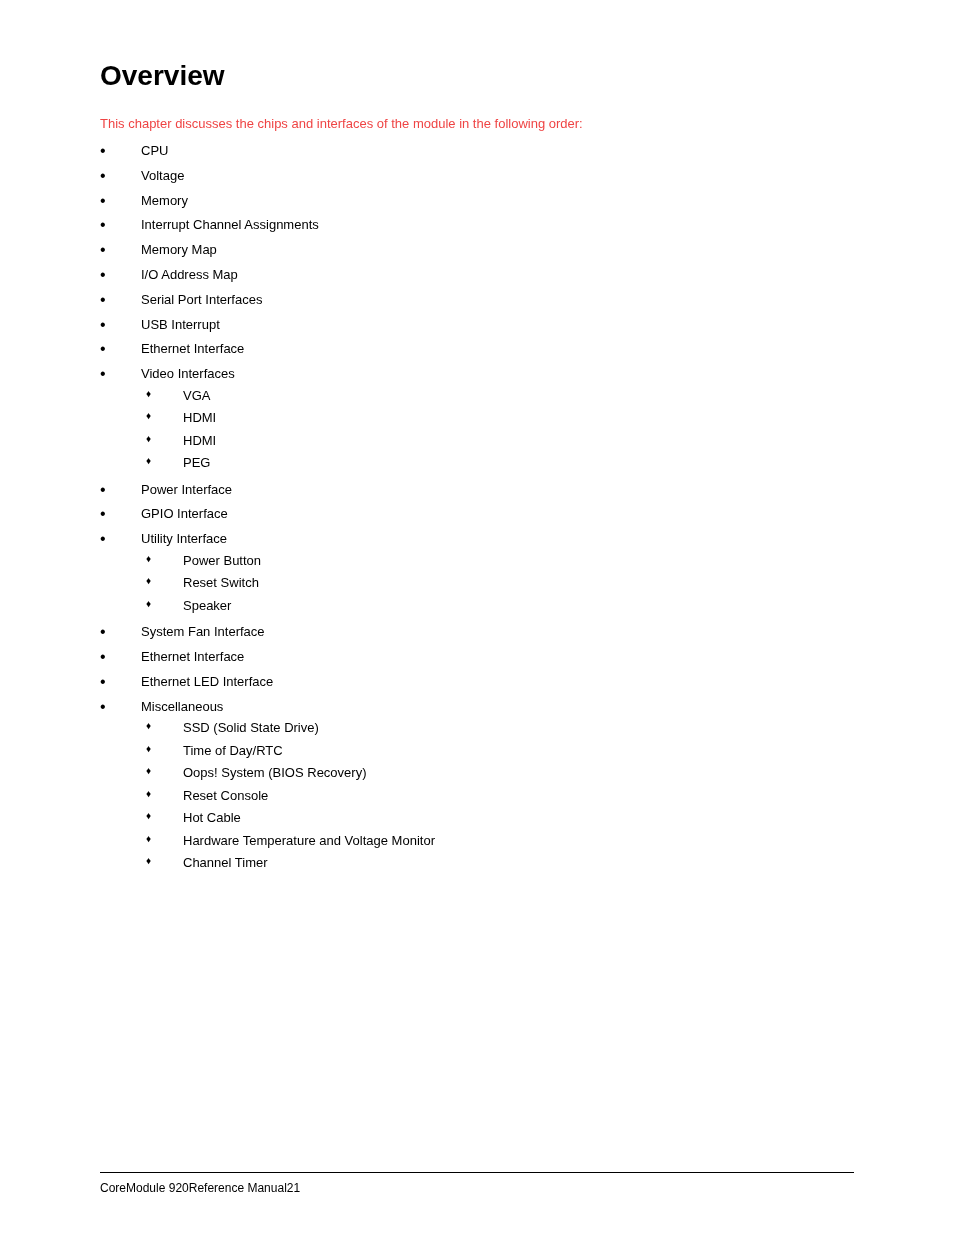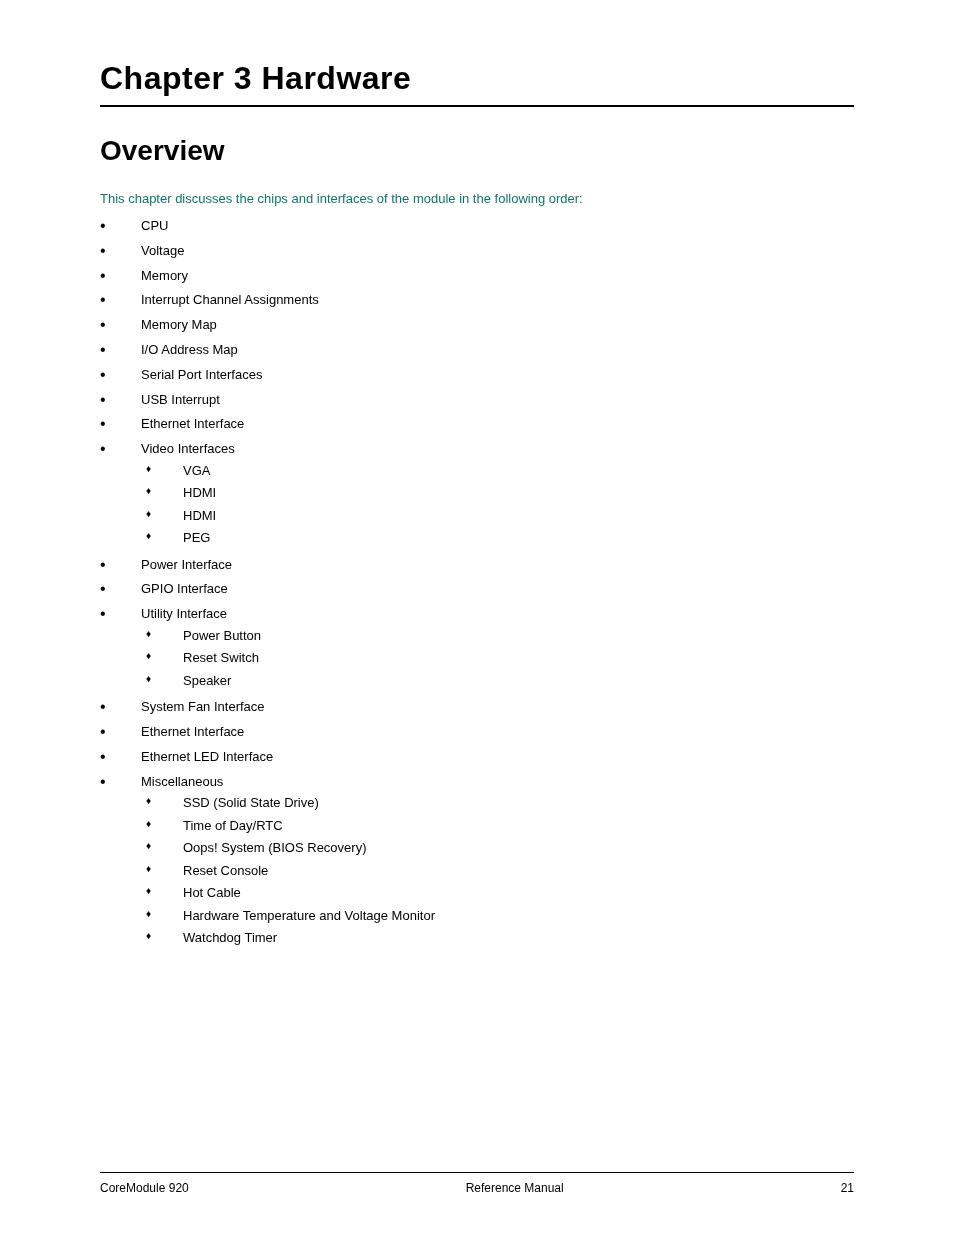--- a/index.html
+++ b/index.html
@@ -40,21 +40,21 @@
 
     .section-title {
       font-size: 28px;
       font-weight: bold;
       margin-bottom: 24px;
     }
 
     .intro-text {
       font-size: 13px;
       margin-bottom: 10px;
-      color: #0f766e;
+      color: #ef4444;
     }
 
     .main-list {
       list-style: none;
       padding: 0;
       margin: 0;
     }
 
     .main-list > li {
       display: flex;
@@ -98,39 +98,35 @@
       line-height: 1.5;
       margin-left: 19px;
     }
 
     .footer {
       position: absolute;
       bottom: 40px;
       left: 100px;
       right: 100px;
       display: flex;
-      justify-content: space-between;
       align-items: center;
       border-top: 1px solid #000;
       padding-top: 8px;
       font-size: 12px;
     }
 
     .main-content {
       flex: 1;
     }
   </style>
 </head>
 <body>
 
 <div class="page">
   <div class="main-content">
-    <div class="chapter-title-line">
-      <div class="chapter-title">Chapter 3    Hardware</div>
-    </div>
 
     <div class="section-title">Overview</div>
     <div class="intro-text">This chapter discusses the chips and interfaces of the module in the following order:</div>
 
     <ul class="main-list" id="main-list">
     <li>
           <span class="bullet-main">•</span>
           <span class="list-item-text">CPU</span>
         </li>
         <li>
@@ -245,21 +241,21 @@
               <li>
                 <span class="bullet-sub">♦</span>
                 <span class="list-item-text">Hot Cable</span>
               </li>
               <li>
                 <span class="bullet-sub">♦</span>
                 <span class="list-item-text">Hardware Temperature and Voltage Monitor</span>
               </li>
               <li>
                 <span class="bullet-sub">♦</span>
-                <span class="list-item-text">Watchdog Timer</span>
+                <span class="list-item-text">Channel Timer</span>
               </li>
             </ul></div>
         </li>
       </ul>
   </div>
 
   <div class="footer">
     <span>CoreModule 920</span>
     <span>Reference Manual</span>
     <span>21</span>

